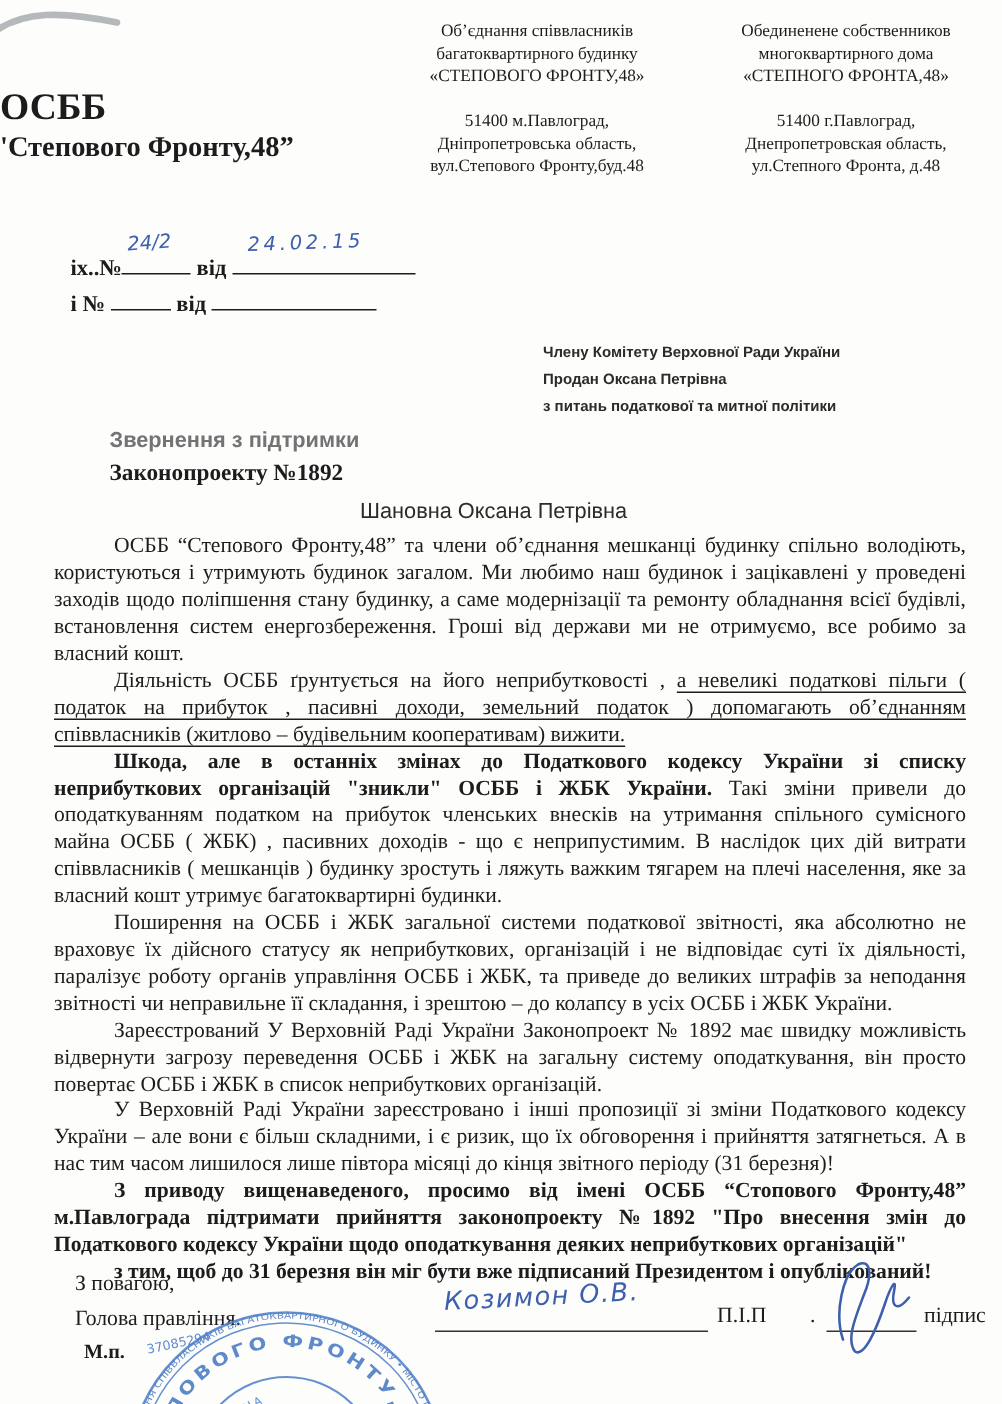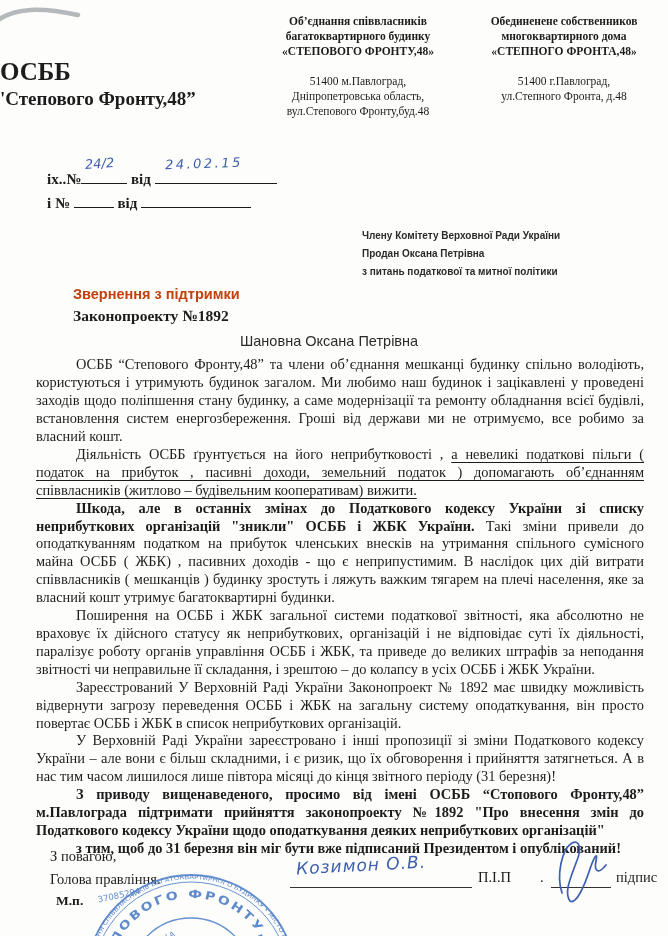--- a/index.html
+++ b/index.html
@@ -9,32 +9,32 @@
     font-family:"Liberation Serif", serif; color:#1c1c1c;
   }
   
   .scanmark{position:absolute; left:-6px; top:0; pointer-events:none;}
   .header{display:flex; padding-top:14px;}
   .h-left{width:252px; text-align:left; margin-top:44px;}
   .h-left .t1{font-size:25px; font-weight:bold; line-height:28px;}
   .h-left .t2{font-size:19px; font-weight:bold; line-height:26px; white-space:nowrap;}
   .h-col{width:212px; text-align:center; font-size:11.5px; line-height:15px;}
   .h-col.right{width:200px;}
-  .h-org{font-weight:bold;}
+  .h-org{font-weight:normal;}
   .h-addr{margin-top:15px;}
   
   .refblock{margin:48px 0 0 47px; font-size:15px; font-weight:bold; line-height:24px;}
   .blank{display:inline-block; border-bottom:1.6px solid #1c1c1c; height:15px; position:relative; vertical-align:baseline;}
   .hand{font-family:"DejaVu Sans", sans-serif; font-style:italic; color:#3d5fae; font-weight:normal;}
   .hand.no{position:absolute; left:4px; top:-16px; font-size:13px; transform:rotate(-4deg);}
   .hand.date{position:absolute; left:10px; top:-16px; font-size:13px; letter-spacing:2.5px; transform:rotate(-2deg); white-space:nowrap;}
   
   .addressee{margin:12px 0 0 362px; font-family:"Liberation Sans", sans-serif; font-weight:bold; font-size:10px; line-height:17.8px; color:#2b2b2b;}
   .subject{margin:4px 0 0 73px;}
-  .subject .s1{font-family:"Liberation Sans", sans-serif; font-weight:bold; font-size:14.5px; line-height:21px; color:#c2410c;}
+  .subject .s1{font-family:"Liberation Sans", sans-serif; font-weight:bold; font-size:14.5px; line-height:21px; color:#737373;}
   .subject .s2{font-weight:bold; font-size:15.5px; line-height:21px;}
   .salutation{margin:7px 0 0 240px; font-family:"Liberation Sans", sans-serif; font-size:14.5px; color:#2b2b2b;}
   
   .body{margin:7px 24px 0 36px; text-align:justify; font-size:14.4px; line-height:17.9px;}
   .body p{margin:0; text-indent:40px;}
   .b{font-weight:bold;}
   .u{text-decoration:underline; text-underline-offset:3px;}
   
   .foot{position:absolute; left:0; top:845px; width:540px; height:91px; font-size:14.5px;}
   .regards{position:absolute; left:50px; top:3px;}
@@ -76,20 +76,21 @@
       </div>
     </div>
     <div class="h-col right">
       <div class="h-org">
         <div>Обединенене собственников</div>
         <div>многоквартирного дома</div>
         <div>«СТЕПНОГО ФРОНТА,48»</div>
       </div>
       <div class="h-addr">
         <div>51400 г.Павлоград,</div>
+        <div>Днепропетровская область,</div>
         <div>ул.Степного Фронта, д.48</div>
       </div>
     </div>
   </div>
 
   <div class="refblock">
     <div>
       <span>іх..№</span><span class="blank" style="width:46px;"><span class="hand no">24/2</span></span>
       <span>від</span>
       <span class="blank" style="width:122px;"><span class="hand date">24.02.15</span></span>

